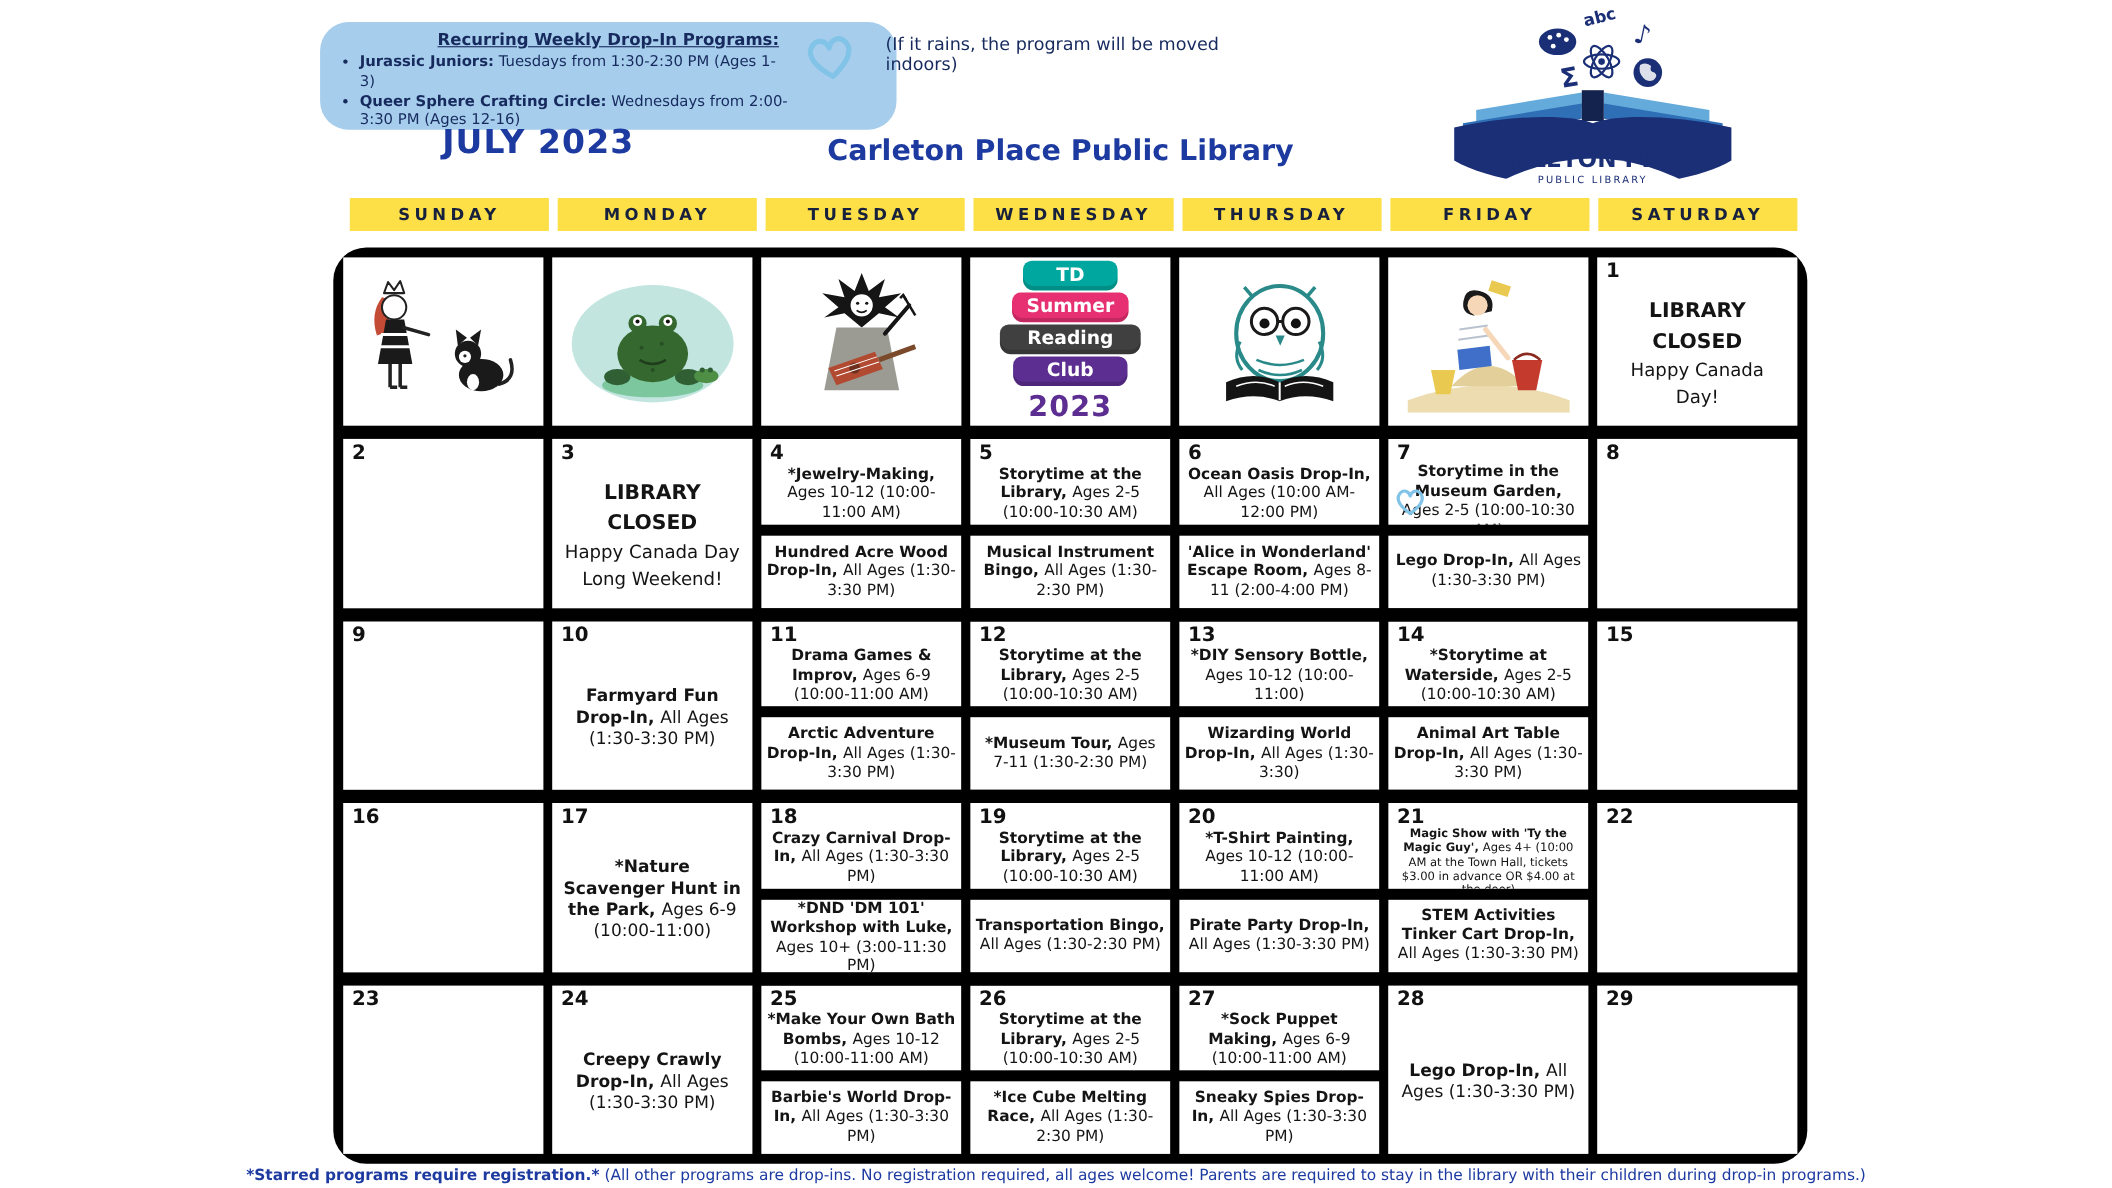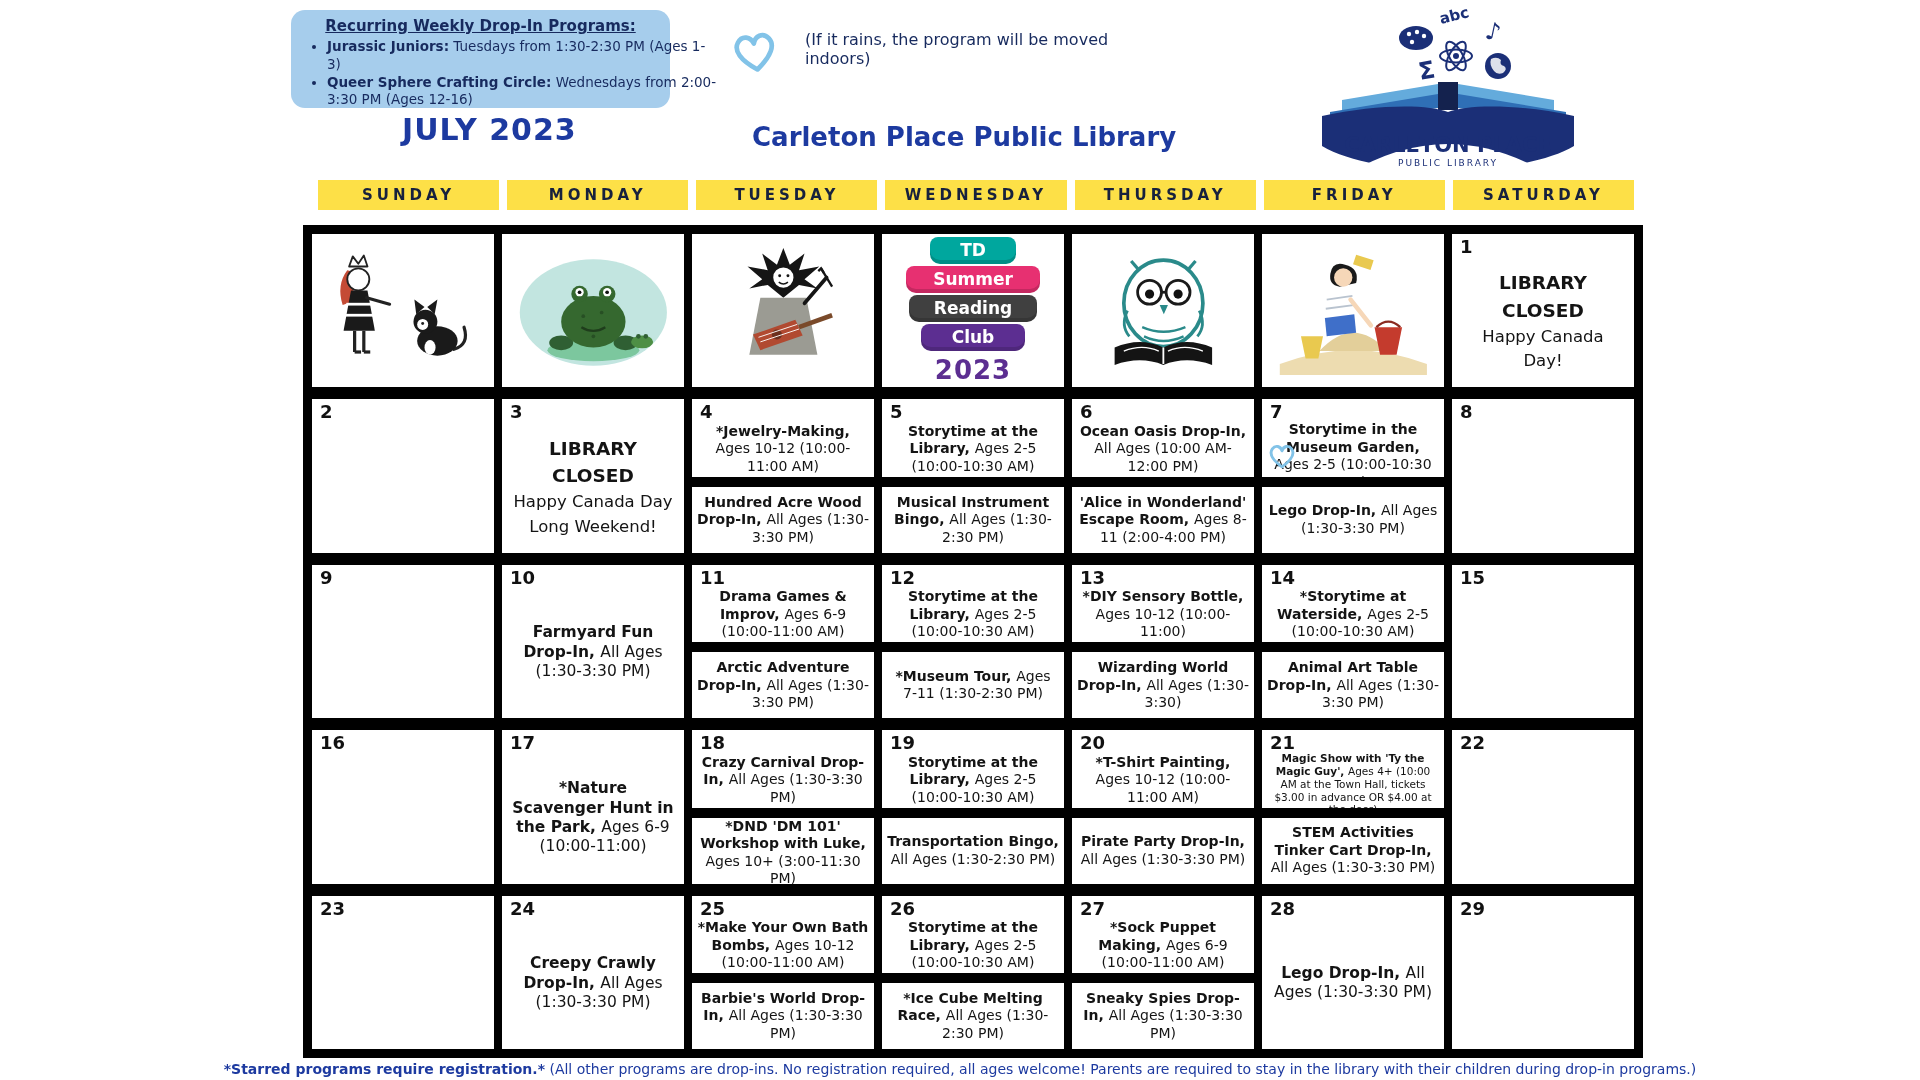--- a/index.html
+++ b/index.html
@@ -1,20 +1,20 @@
 <!DOCTYPE html>
 <html><head>
 <meta charset="utf-8">
 <style>
   html,body{margin:0;padding:0;background:#fff;}
   .canvas{position:relative;width:1920px;height:1080px;background:#fff;overflow:hidden;
           font-family:"DejaVu Sans", sans-serif;}
 
   
-  .blob{position:absolute;left:291px;top:10px;width:379px;height:98px;background:#a6cdec;border-radius:14px;}
+  .blob{position:absolute;left:291px;top:20px;width:524px;height:98px;background:#a6cdec;border-radius:26px;}
   .blob::before{content:"";position:absolute;left:-20px;top:16px;width:482px;height:44px;background:#a6cdec;border-radius:24px;z-index:-1;}
   .blob::after{content:"";position:absolute;left:14px;bottom:-8px;width:400px;height:26px;background:#b3d5f0;border-radius:16px;z-index:-1;}
   .blob-heading{padding-top:7px;text-align:center;font-size:15px;font-weight:bold;
                 text-decoration:underline;color:#172a5e;}
   .blob ul{margin:3px 0 0 36px;padding:0;width:392px;color:#172a5e;font-size:13.5px;line-height:1.32;}
   .blob li{margin:0;}
   .blob b{font-weight:bold;}
 
   
   .weather{position:absolute;left:731px;top:24px;width:420px;color:#172a5e;}
@@ -31,21 +31,21 @@
 
   
   .weekday-row{position:absolute;left:318px;top:180px;width:1316px;display:flex;gap:8px;}
   .weekday{flex:1;height:30px;line-height:30px;background:#fde047;text-align:center;
            font-size:15px;font-weight:bold;letter-spacing:4px;color:#17213d;}
 
   
   .grid{position:absolute;left:303px;top:225px;width:1340px;height:833px;background:#000;
         padding:9px;box-sizing:border-box;display:grid;
         grid-template-columns:repeat(7,1fr);grid-template-rows:repeat(5,1fr);
-        column-gap:8px;row-gap:12px;}
+        column-gap:8px;row-gap:12px;border-radius:30px;}
   .cell{background:#fff;overflow:hidden;position:relative;}
   .image-cell{display:flex;align-items:center;justify-content:center;}
   .image-cell svg{width:96%;height:96%;}
   .cell.split{background:#000;display:flex;flex-direction:column;gap:10px;}
   .slot{background:#fff;display:flex;flex-direction:column;overflow:hidden;}
   .slot.morning{flex:1.18;}
   .slot.afternoon{flex:1;}
   .day-cell{display:flex;flex-direction:column;}
   .daynum{font-weight:bold;font-size:18px;color:#111;padding:4px 0 0 8px;line-height:1;}
   .event{position:relative;text-align:center;font-size:14px;line-height:1.25;color:#141414;
@@ -200,21 +200,21 @@
           <line x1="112" y1="88" x2="148" y2="75" stroke="#7a4a2a" stroke-width="5"></line>
           <path d="M62,96 L108,80 L116,97 L70,113 Z" fill="#b14a31"></path>
           <circle cx="88" cy="96" r="5.5" fill="#6d2f1e"></circle>
           <line x1="68" y1="99" x2="110" y2="85" stroke="#fff" stroke-width="1"></line>
           <line x1="70" y1="104" x2="112" y2="90" stroke="#fff" stroke-width="1"></line>
         </svg>
       </div>
       <div class="cell image-cell">
         <div class="td-stack">
           <div class="td-book" style="background: rgb(0, 167, 158); width: 86px;">TD</div>
-          <div class="td-book" style="background: rgb(231, 48, 113); width: 134px;">Summer</div>
+          <div class="td-book" style="background: rgb(231, 48, 113); width: 106px;">Summer</div>
           <div class="td-book" style="background: #404040; width: 128px;">Reading</div>
           <div class="td-book" style="background: rgb(92, 46, 145); width: 104px;">Club</div>
           <div class="td-year" style="color: rgb(92, 46, 145);">2023</div>
         </div>
       </div>
       <div class="cell image-cell">
         <svg viewBox="0 0 190 140">
           <line x1="60" y1="16" x2="72" y2="30" stroke="#2a8a8a" stroke-width="3.5"></line>
           <line x1="130" y1="16" x2="118" y2="30" stroke="#2a8a8a" stroke-width="3.5"></line>
           <ellipse cx="95" cy="62" rx="43" ry="47" fill="#fff" stroke="#2a8a8a" stroke-width="4"></ellipse>

